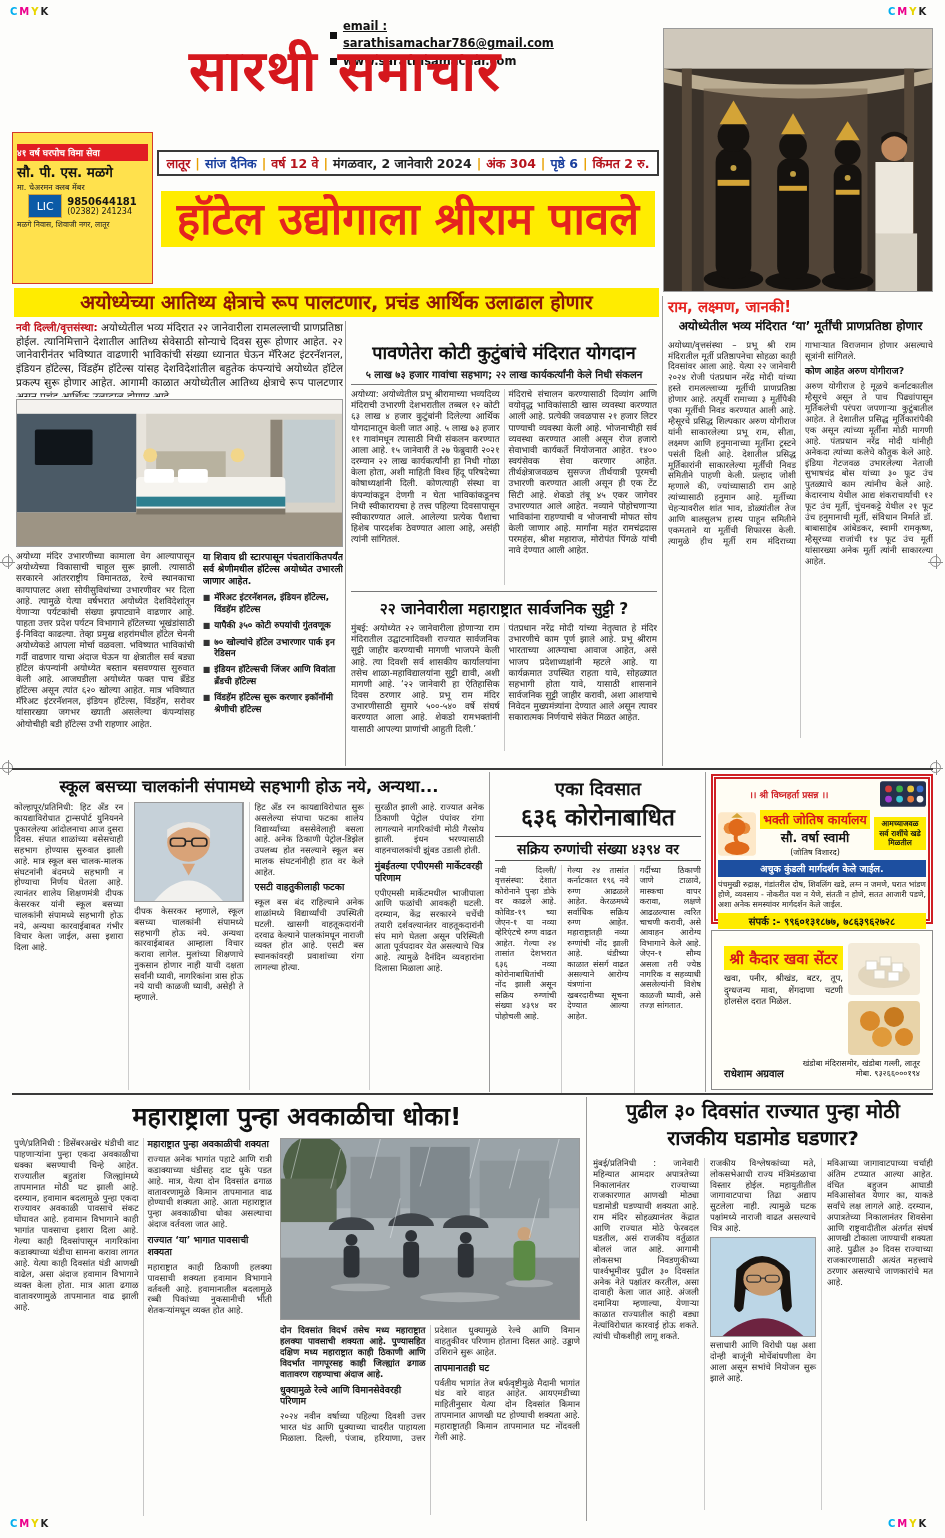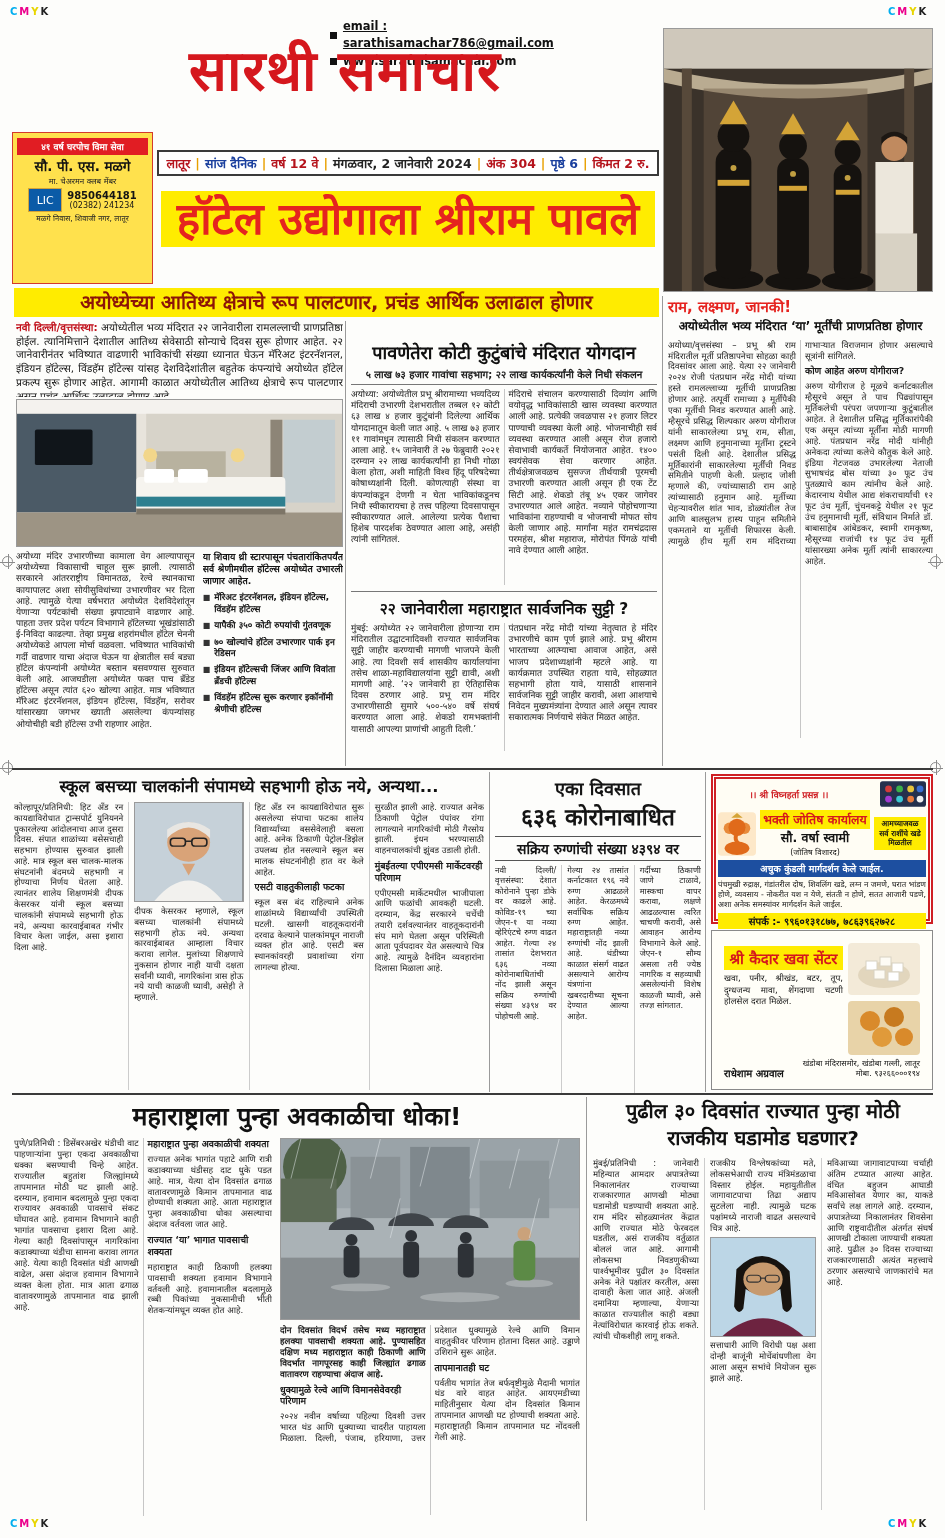--- a/index.html
+++ b/index.html
@@ -13,21 +13,21 @@
   .reg{width:11px;height:11px;border:1px solid #8b8b8b;border-radius:50%}
   .reg::before{content:"";position:absolute;left:50%;top:-3px;bottom:-3px;width:1px;background:#8b8b8b}
   .reg::after{content:"";position:absolute;top:50%;left:-3px;right:-3px;height:1px;background:#8b8b8b}
   
   .contact{font-size:11.5px;font-weight:bold;color:#111;line-height:1.5}
   .contact .row{display:flex;align-items:center;gap:6px}
   .contact .sq{width:7px;height:7px;background:#111;display:inline-block}
   .contact .em{text-decoration:underline}
   .masthead{font-size:56px;line-height:1.05;font-weight:800;color:#d5171d;text-align:center;letter-spacing:1px}
   
-  .lic{background:#ffe14d;border:1px solid #d33a2c;padding:5px 4px;text-align:center}
+  .lic{background:#ffe14d;border:1px solid #d33a2c;padding:11px 4px;text-align:left}
   .lic .strip{background:#e11d23;color:#fff;font-size:9px;font-weight:bold;padding:2px 0;margin-bottom:2px}
   .lic .nm{font-size:13.5px;font-weight:bold;color:#111}
   .lic .tt{font-size:8px;color:#222;margin-bottom:2px}
   .lic .row{display:flex;align-items:center;justify-content:center;gap:5px;margin:2px 0}
   .lic-logo{width:34px;height:24px;background:#0b5ba7;border:1px solid #d4a437;color:#fff;font-size:11px;font-weight:normal;display:flex;align-items:center;justify-content:center}
   .lic .ph{font-size:10px;font-weight:bold}
   .lic .ph2{font-size:8px}
   .lic .ad{font-size:7.5px;line-height:1.3;color:#222;margin-top:2px}
   
   .dateline{border:2px solid #3a3a3a;display:flex;align-items:center;justify-content:center;gap:5px;font-size:12.5px;font-weight:bold;background:#fff}

